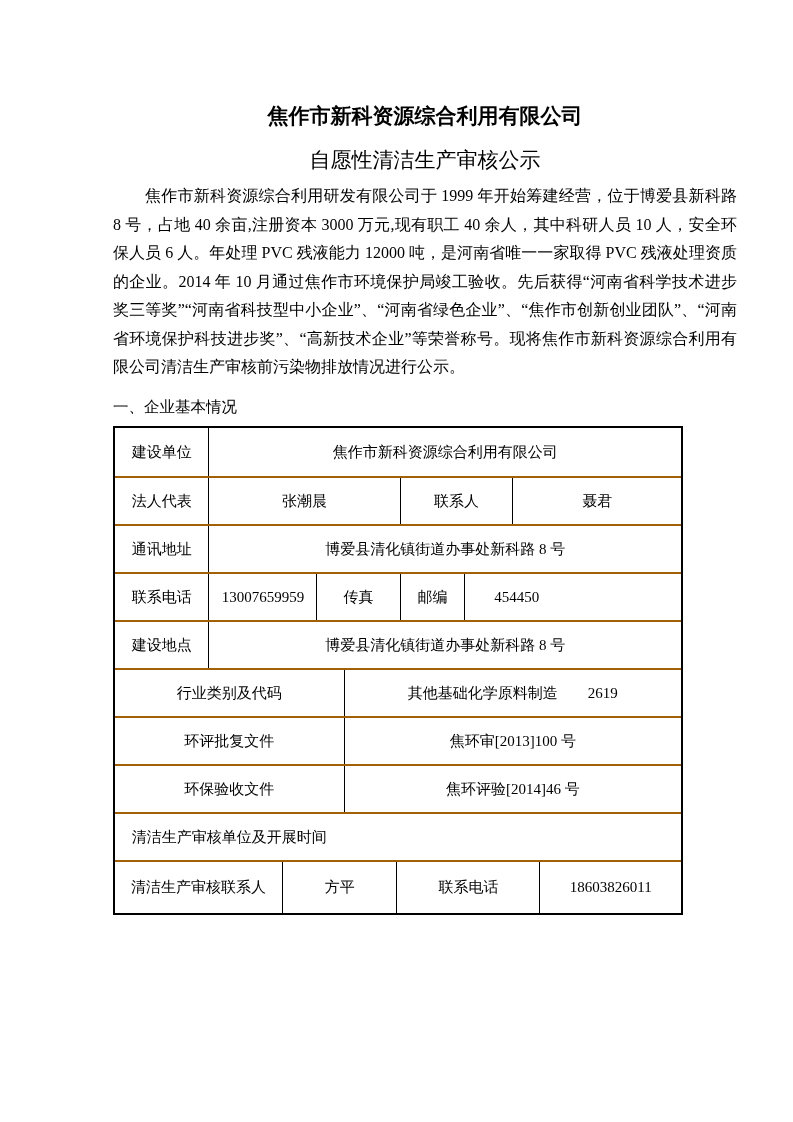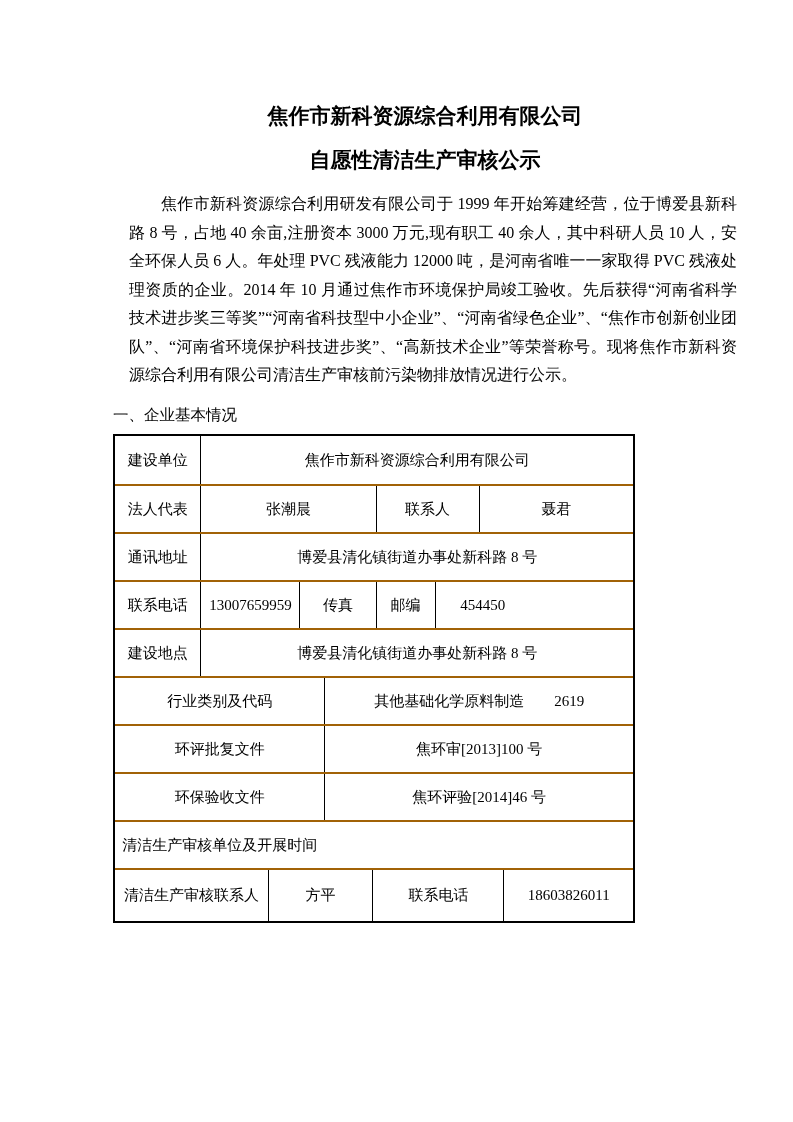--- a/index.html
+++ b/index.html
@@ -24,40 +24,40 @@
     font-family: "DejaVu Sans", "Liberation Sans", sans-serif;
     font-size: 21px;
     font-weight: bold;
     text-align: center;
     line-height: 24px;
     margin: 0 0 20px 0;
   }
   .doc-subtitle {
     font-family: "DejaVu Sans", "Liberation Sans", sans-serif;
     font-size: 21px;
-    font-weight: bold;
+    font-weight: normal;
     text-align: center;
     line-height: 24px;
-    margin: 0 0 18px 0;
+    margin: 0 0 10px 0;
   }
   .intro {
     font-size: 16px;
     line-height: 28.5px;
     text-align: justify;
     text-indent: 2em;
-    margin: 0 0 14px 16px;
+    margin: 0 0 14px 0;
     word-break: break-all;
   }
   .section-heading {
     font-size: 15.5px;
     line-height: 22px;
     margin: 0 0 8px 0;
   }
   .info-table {
-    width: 522px;
+    width: 570px;
     border: 2px solid #000;
     box-sizing: border-box;
   }
   .trow {
     display: flex;
     min-height: 48px;
     border-top: 2px solid #a16207;
     box-sizing: border-box;
   }
   .trow:first-child {

